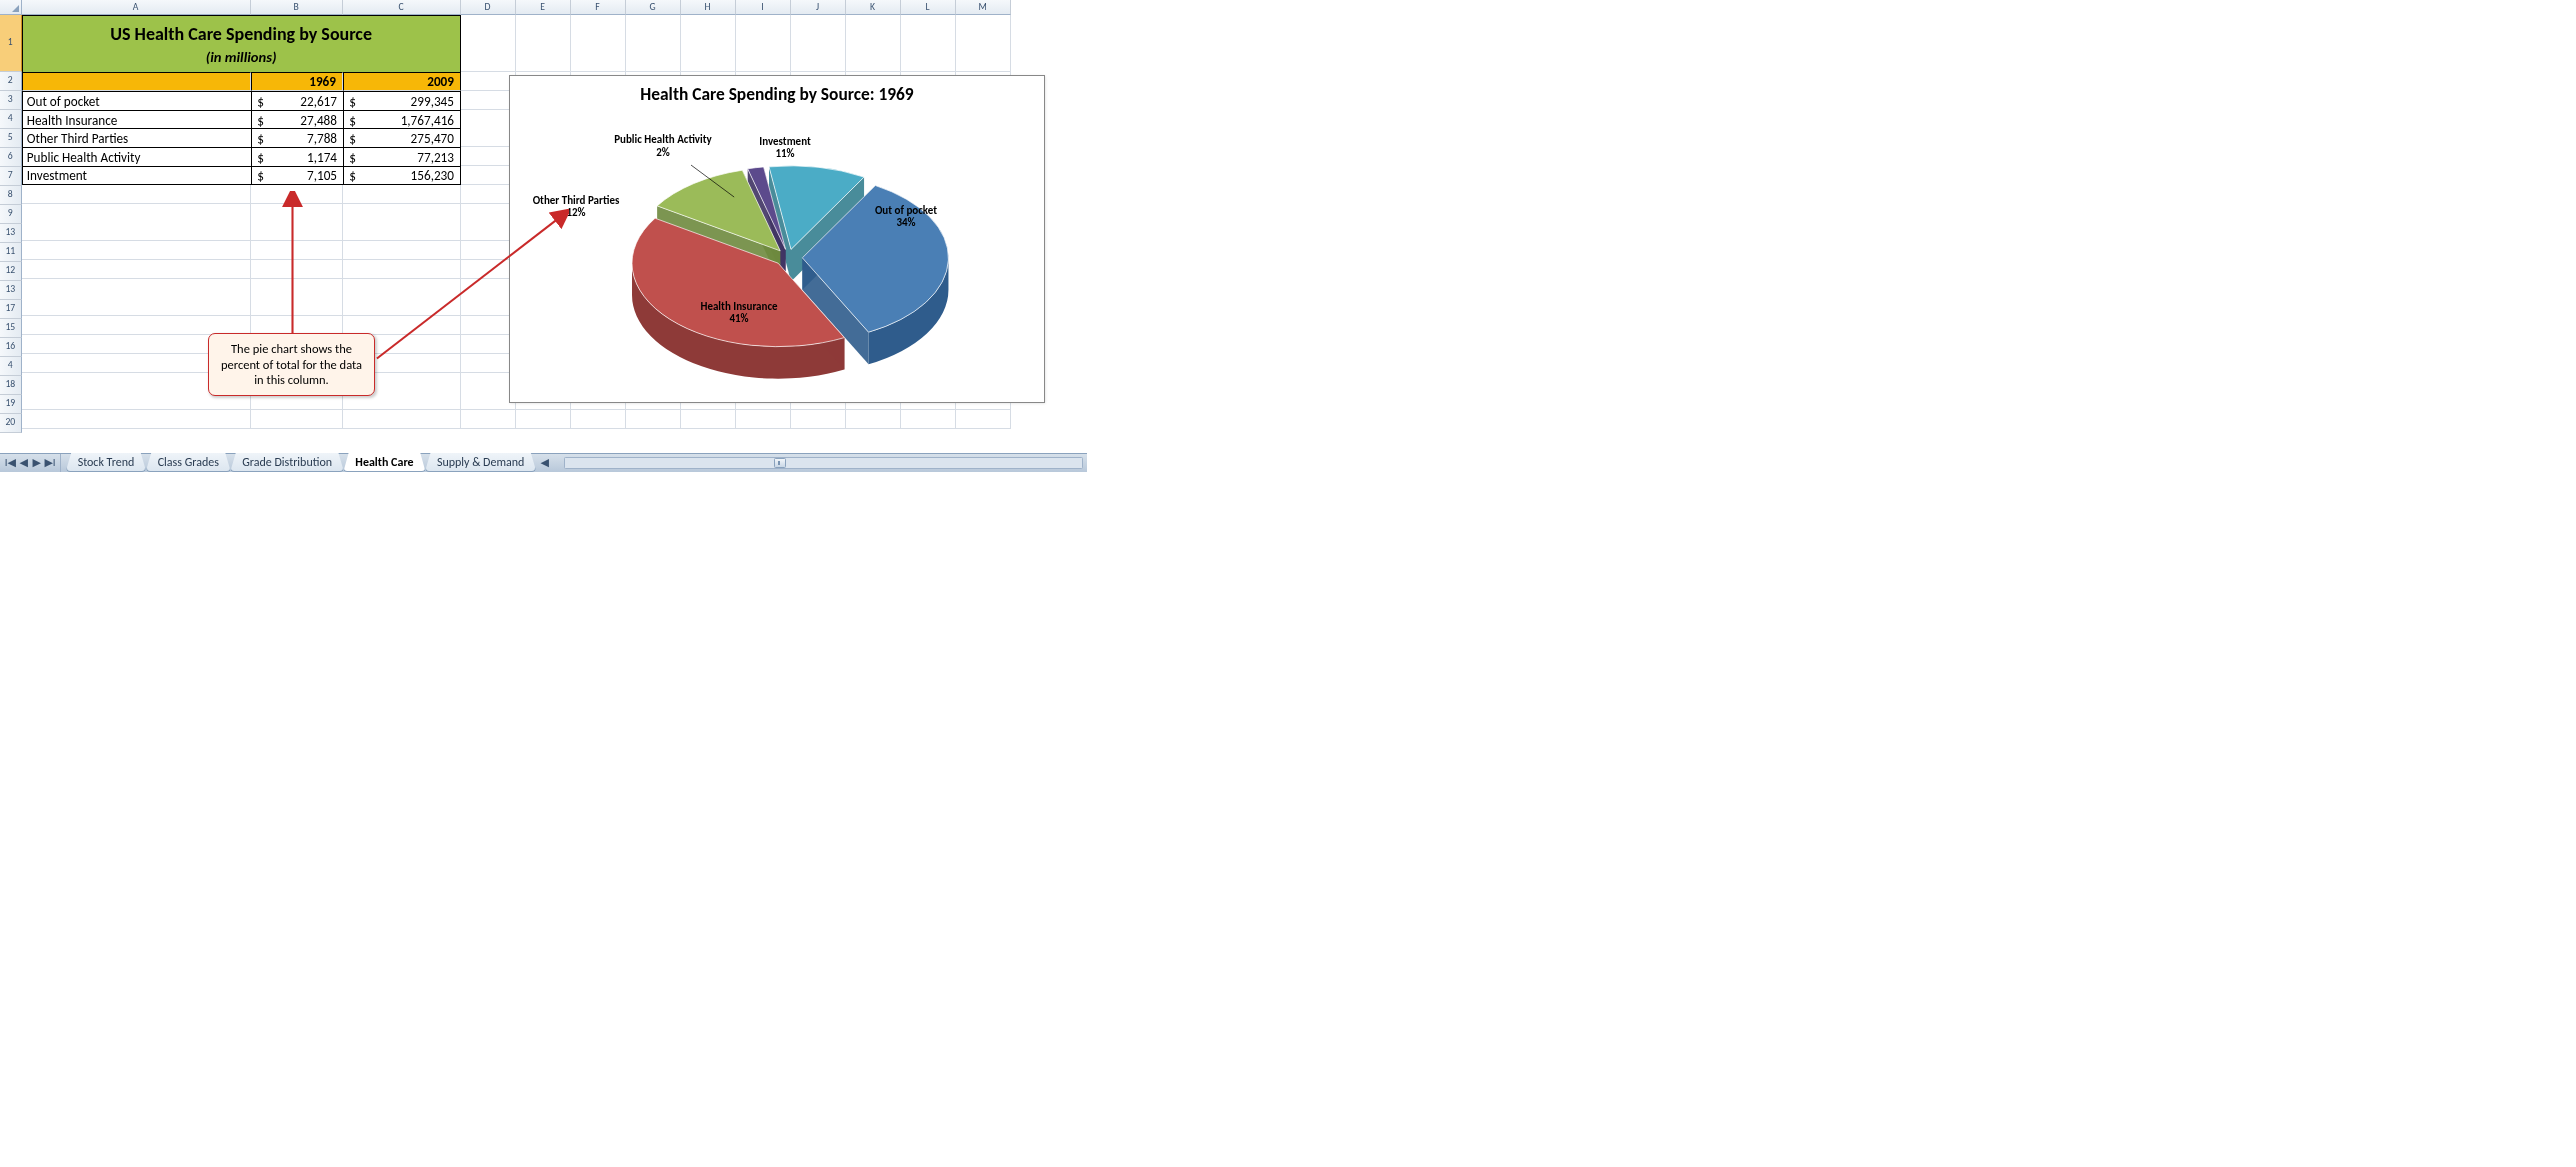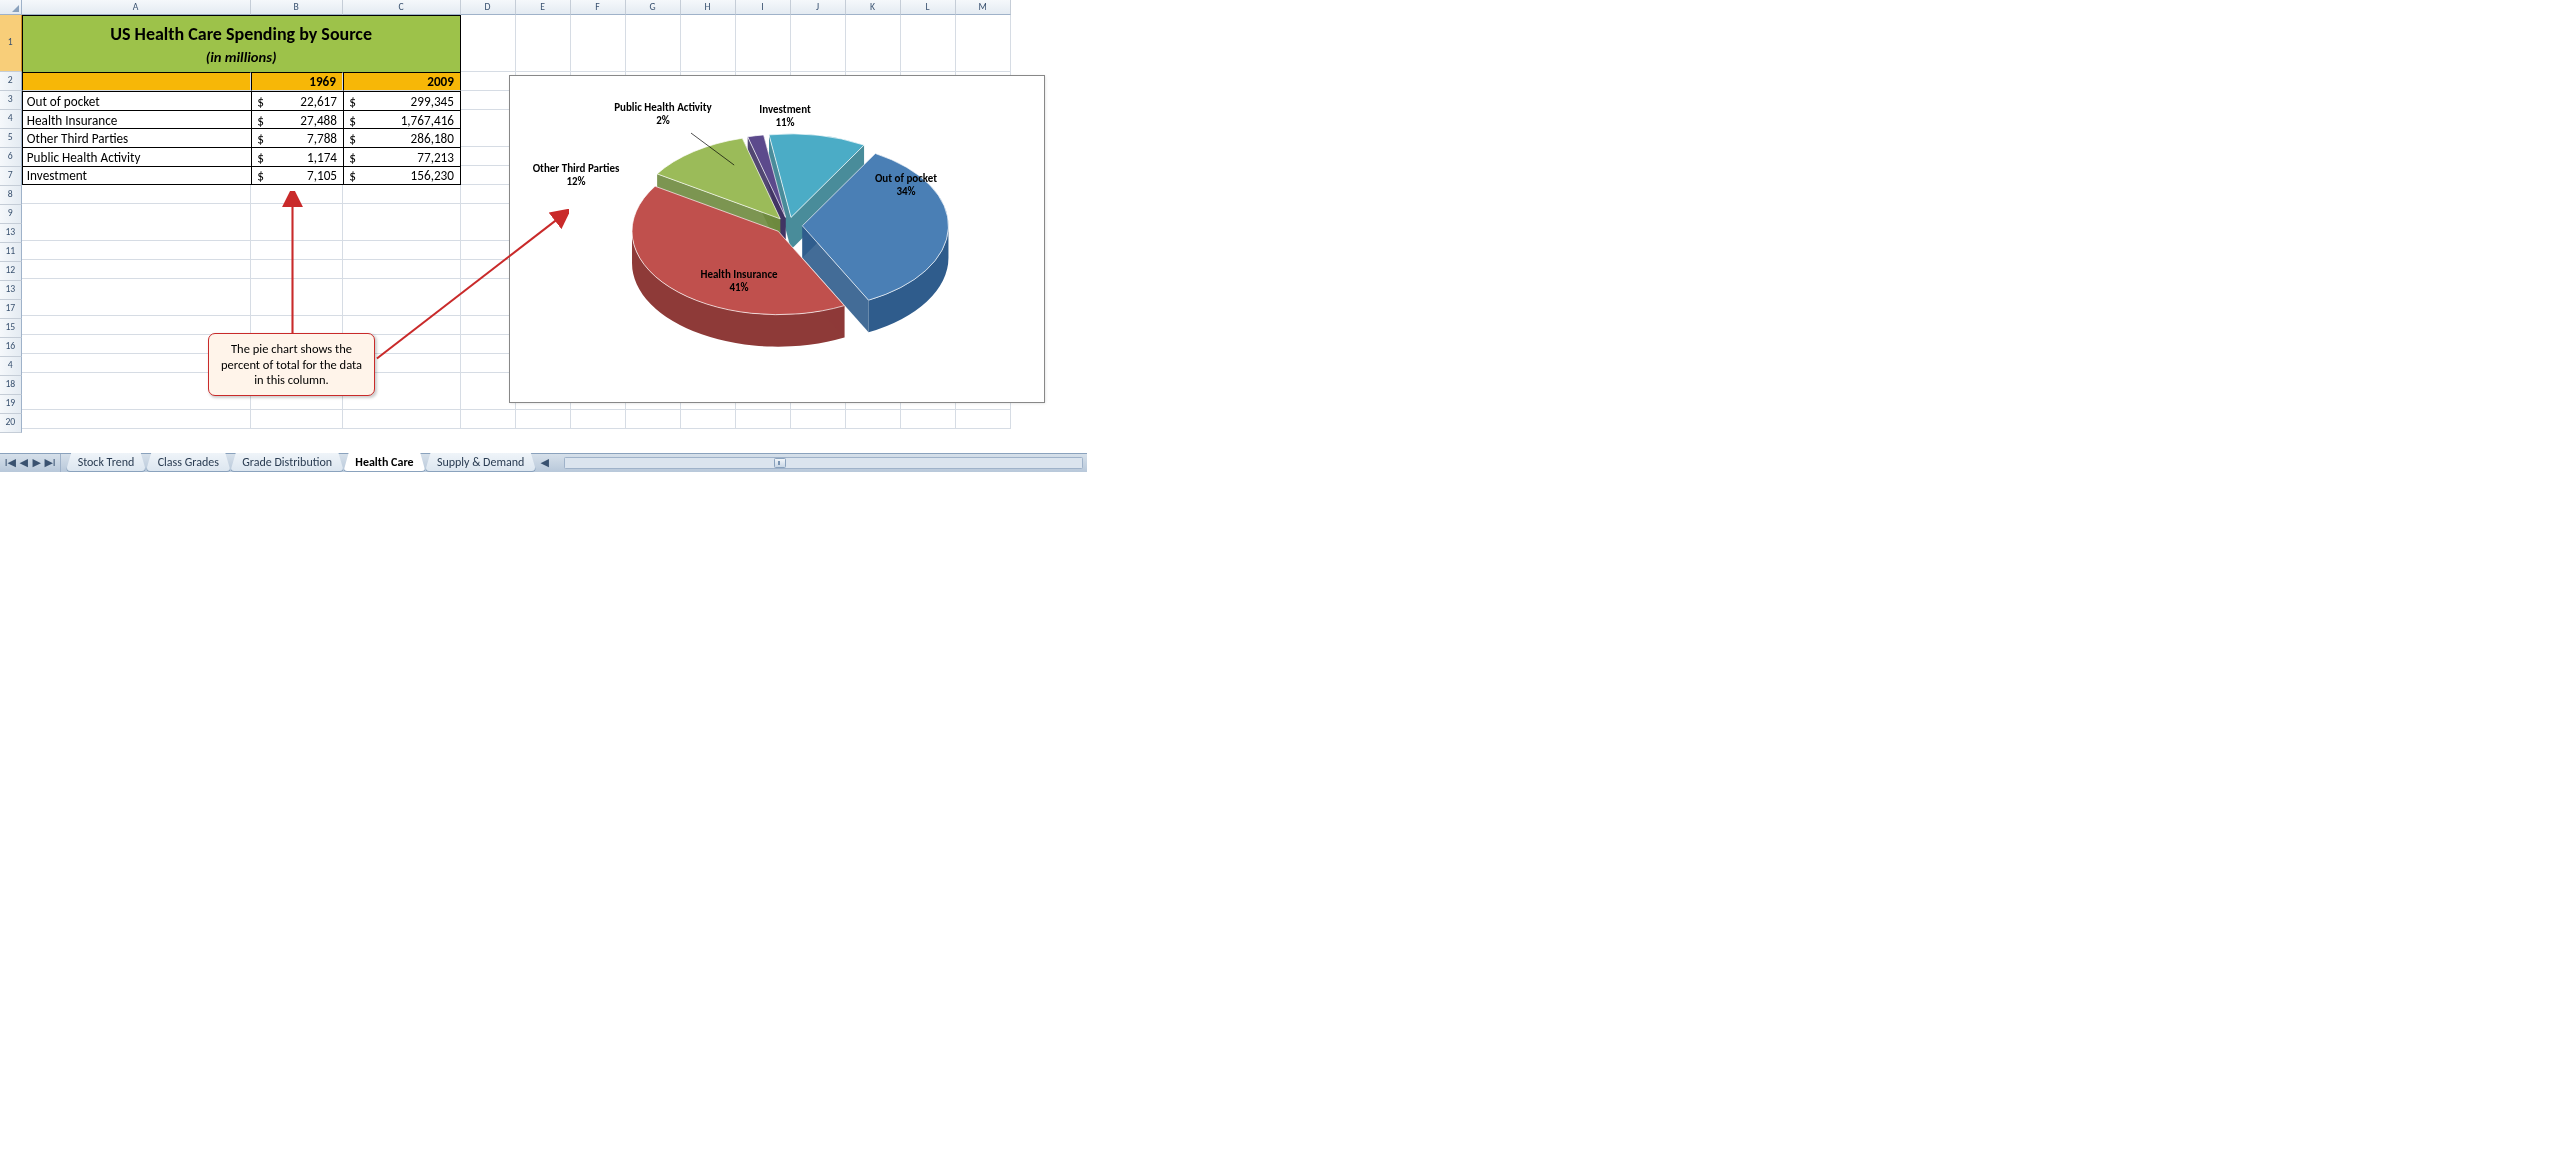--- a/index.html
+++ b/index.html
@@ -372,21 +372,21 @@
         <span class="dollar">$</span>
         <span class="val">1,767,416</span>
       </div>
       <div class="cell data-label" style="left: 0px; top: 113px; width: 229px; height: 19px;">Other Third Parties</div>
       <div class="cell data-num" style="left: 229px; top: 113px; width: 92px; height: 19px;">
         <span class="dollar">$</span>
         <span class="val">7,788</span>
       </div>
       <div class="cell data-num last-col" style="left: 321px; top: 113px; width: 118px; height: 19px; border-right: 0.7px solid rgb(0, 0, 0);">
         <span class="dollar">$</span>
-        <span class="val">286,180</span>
+        <span class="val">275,470</span>
       </div>
       <div class="cell data-label" style="left: 0px; top: 132px; width: 229px; height: 19px;">Public Health Activity</div>
       <div class="cell data-num" style="left: 229px; top: 132px; width: 92px; height: 19px;">
         <span class="dollar">$</span>
         <span class="val">1,174</span>
       </div>
       <div class="cell data-num last-col" style="left: 321px; top: 132px; width: 118px; height: 19px; border-right: 0.7px solid rgb(0, 0, 0);">
         <span class="dollar">$</span>
         <span class="val">77,213</span>
       </div>
@@ -395,20 +395,21 @@
         <span class="dollar">$</span>
         <span class="val">7,105</span>
       </div>
       <div class="cell data-num last-col" style="left: 321px; top: 151px; width: 118px; height: 19px; border-right: 0.7px solid rgb(0, 0, 0); border-bottom: 0.7px solid rgb(0, 0, 0);">
         <span class="dollar">$</span>
         <span class="val">156,230</span>
       </div>
     </div>
 
   <div class="chart-box" style="left:509px; top:75px; width:536px; height:328px;">
+    <div class="chart-title">Health Care Spending by Source: 1969</div>
     <div class="pie-wrap">
       <svg class="pie" width="536" height="295" viewBox="0 0 770 424">
           <path d="M 403.7041033564048 203.2076014909169 L 372.10668403396187 84.57374103606972 L 372.10668403396187 130.57374103606972 L 403.7041033564048 249.2076014909169 Z" fill="#35808f" opacity="0.9"></path>
           <path d="M 403.7041033564048 203.2076014909169 L 508.70410335640486 99.28455303678426 L 508.70410335640486 145.28455303678425 L 403.7041033564048 249.2076014909169 Z" fill="#35808f" opacity="0.9"></path>
           <path d="M 395.89391606299563 203.25562147694401 L 341.39747626238227 87.36666963563982 L 341.39747626238227 133.36666963563982 L 395.89391606299563 249.25562147694401 Z" fill="#3f3363" opacity="0.9"></path>
           <path d="M 395.89391606299563 203.25562147694401 L 364.2964967405527 84.62176102209685 L 364.2964967405527 130.62176102209685 L 395.89391606299563 249.25562147694401 Z" fill="#3f3363" opacity="0.9"></path>
           <path d="M 388.1806784761175 205.31964308832409 L 211.24517065861443 140.68547363678917 L 211.24517065861443 186.68547363678917 L 388.1806784761175 251.31964308832409 Z" fill="#6e8a3e" opacity="0.9"></path>
           <path d="M 388.1806784761175 205.31964308832409 L 333.68423867550416 89.4306912470199 L 333.68423867550416 135.4306912470199 L 388.1806784761175 251.31964308832409 Z" fill="#6e8a3e" opacity="0.9"></path>
           <path d="M 629.9929403274979 215.3188123931081 A 210 120 0 0 1 515.1846373215715 322.282152782369 L 515.1846373215715 368.282152782369 A 210 120 0 0 0 629.9929403274979 261.3188123931081 Z" fill="#2f5c8c"></path>
           <path d="M 419.9929403274979 215.3188123931081 L 524.9929403274979 111.39576393897546 L 524.9929403274979 157.39576393897545 L 419.9929403274979 261.3188123931081 Z" fill="#2f5c8c" opacity="0.9"></path>

